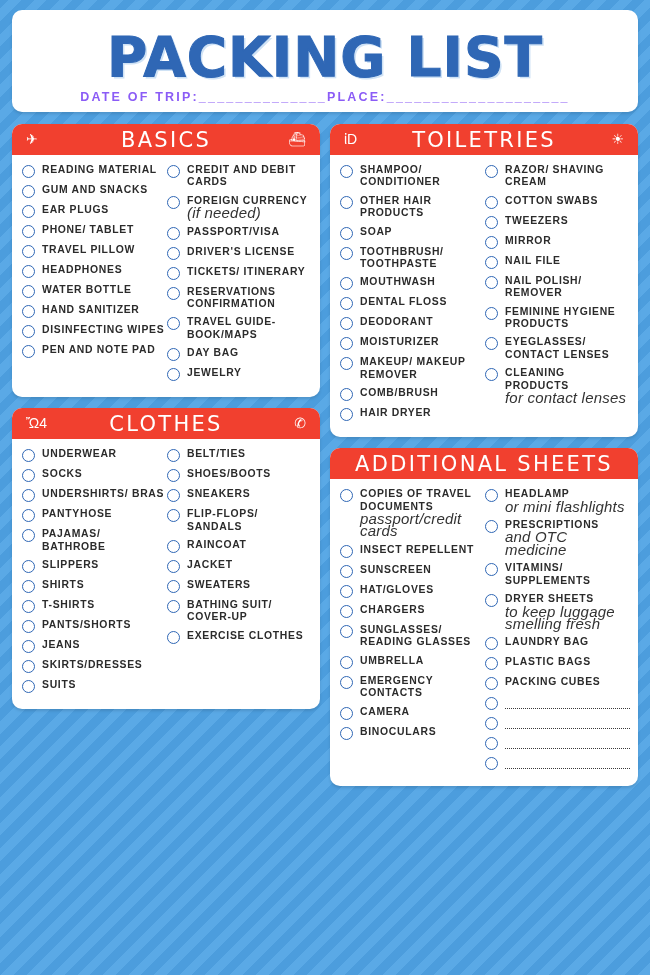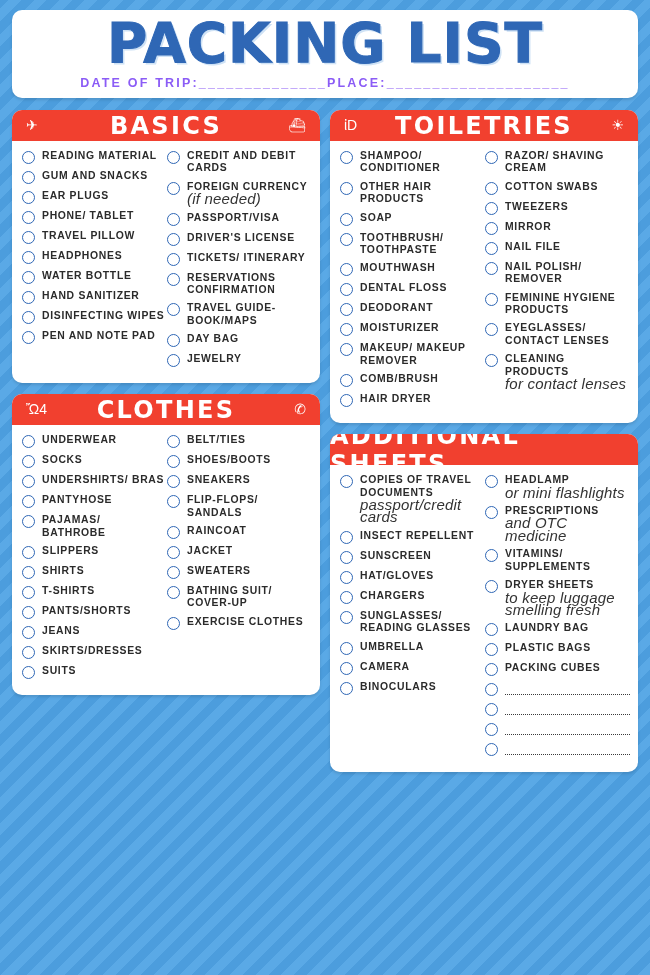--- a/index.html
+++ b/index.html
@@ -25,21 +25,21 @@
   #page {
     position: absolute;
     inset: 0;
     padding: 10px 12px 12px 12px;
   }
 
   
   .title-card {
     background: #ffffff;
     border-radius: 10px;
-    padding: 4px 18px 8px 18px;
+    padding: 18px 18px 8px 18px;
     box-shadow: 0 2px 3px rgba(0,0,0,0.12);
   }
   .title-main {
     font-family: "DejaVu Sans", sans-serif;
     font-weight: bold;
     font-size: 55px;
     line-height: 58px;
     letter-spacing: 1px;
     color: #2f67b5;
     text-align: center;
@@ -74,23 +74,23 @@
     background: #f1402f;
     color: #ffffff;
     height: 31px;
     display: flex;
     align-items: center;
     justify-content: center;
     gap: 10px;
     position: relative;
   }
   .card-head h2 {
-    margin: 0;
-    font-size: 24px;
-    font-weight: bold;
+    margin: 12px;
+    font-size: 21px;
+    font-weight: normal;
     letter-spacing: 2.3px;
     font-family: "DejaVu Sans", sans-serif;
   }
   .head-icon {
     font-size: 14px;
     line-height: 1;
     color: #fff;
   }
   .head-icon.left { position: absolute; left: 14px; top: 8px; }
   .head-icon.right { position: absolute; right: 14px; top: 8px; }
@@ -464,20 +464,24 @@
               <div class="item">
                 <span class="bubble"></span>
                 <span class="item-text">SUNGLASSES/ READING GLASSES</span>
               </div>
               <div class="item">
                 <span class="bubble"></span>
                 <span class="item-text">UMBRELLA</span>
               </div>
               <div class="item">
                 <span class="bubble"></span>
+                <span class="item-text">EMERGENCY CONTACTS</span>
+              </div>
+              <div class="item">
+                <span class="bubble"></span>
                 <span class="item-text">CAMERA</span>
               </div>
               <div class="item">
                 <span class="bubble"></span>
                 <span class="item-text">BINOCULARS</span>
               </div>
             </div>
             <div class="subcol">
               <div class="item">
                 <span class="bubble"></span>

